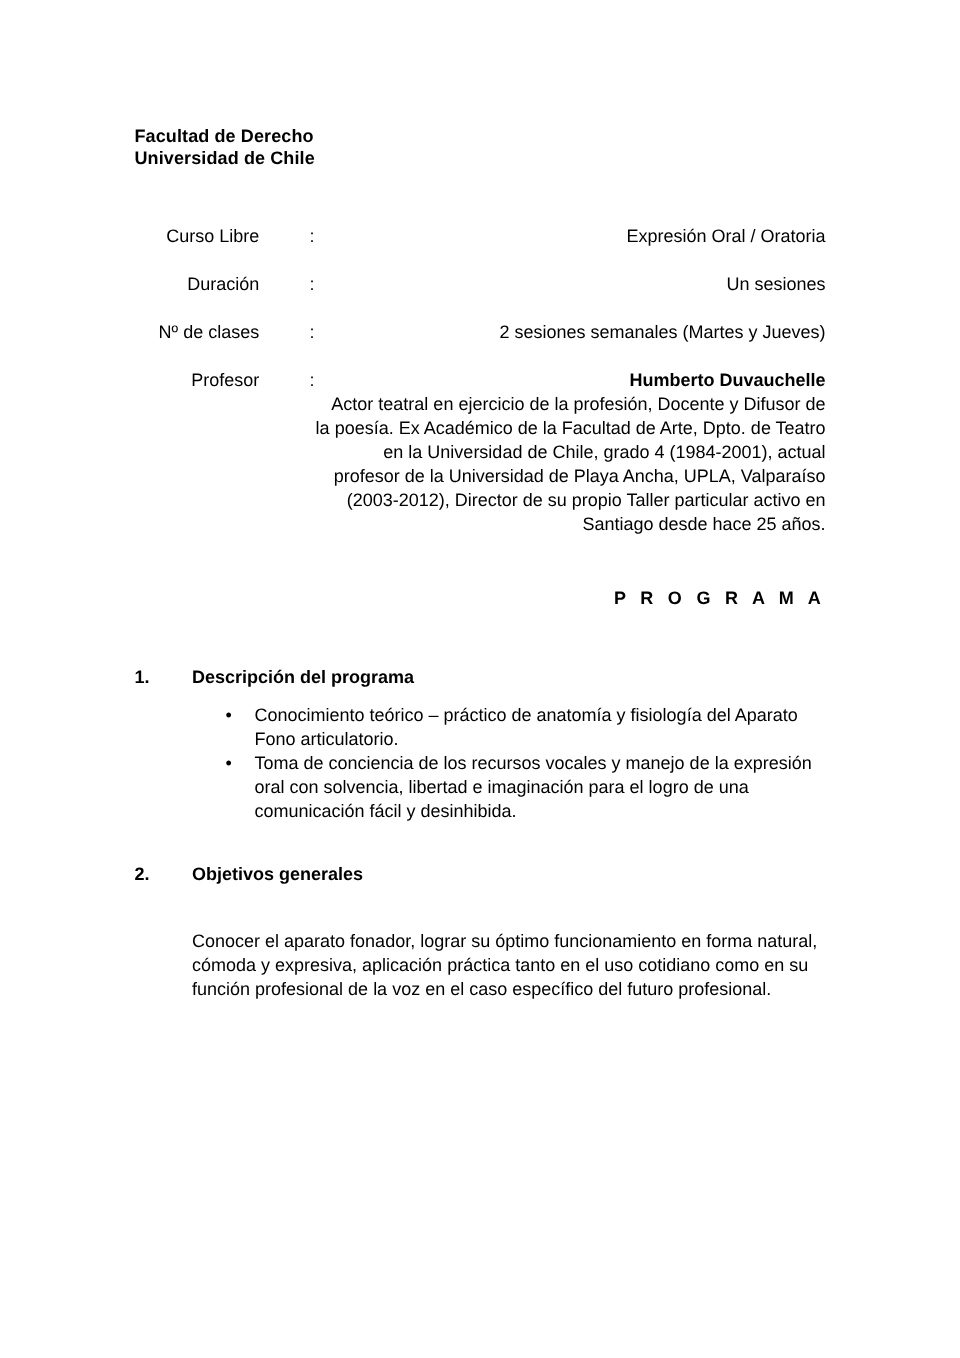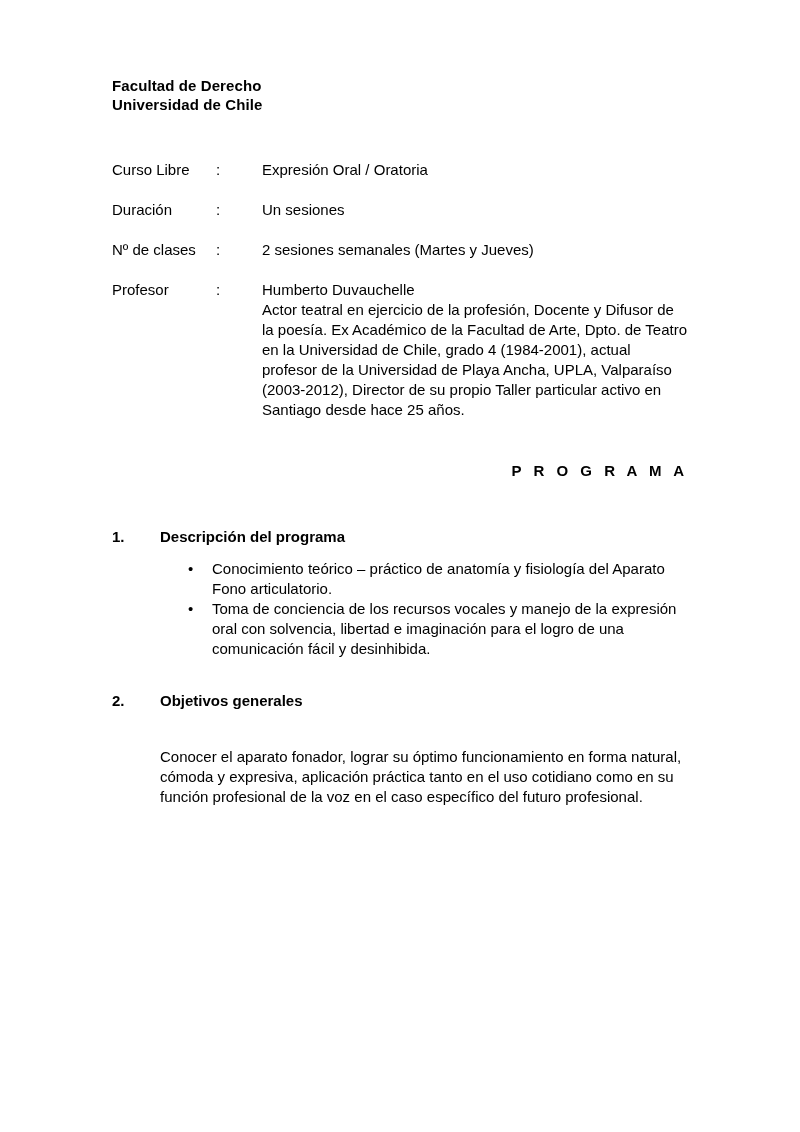--- a/index.html
+++ b/index.html
@@ -13,41 +13,42 @@
     font-family: "Liberation Sans", sans-serif;
     color: #000000;
     -webkit-font-smoothing: antialiased;
   }
   .page {
     position: relative;
     width: 800px;
     height: 1132px;
     background: #ffffff;
     box-sizing: border-box;
-    padding: 76px 112px 60px 112px;
+    padding: 104px 112px 60px 112px;
   }
   .header-block {
     font-weight: bold;
     font-size: 15px;
     line-height: 19px;
     letter-spacing: 0.1px;
   }
   .header-block div {
     white-space: nowrap;
   }
   .meta-table {
     margin-top: 46px;
     border-collapse: collapse;
     width: 100%;
   }
   .meta-table td {
     vertical-align: top;
     font-size: 15px;
     line-height: 20px;
     padding: 0 0 20px 0;
+    text-align: right;
   }
   .meta-label {
     width: 104px;
     white-space: nowrap;
   }
   .meta-colon {
     width: 46px;
   }
   .meta-value {
     padding-left: 0;
@@ -57,20 +58,21 @@
     padding-left: 4px;
   }
   .meta-row-gap td {
     padding-bottom: 34px;
   }
   .prof-row td {
     padding-bottom: 0;
   }
   .prof-name {
     display: block;
+    font-weight: bold;
   }
   .prof-body {
     display: block;
   }
   .programa {
     text-align: right;
     font-weight: bold;
     font-size: 15px;
     letter-spacing: 4px;
     margin-top: 42px;

